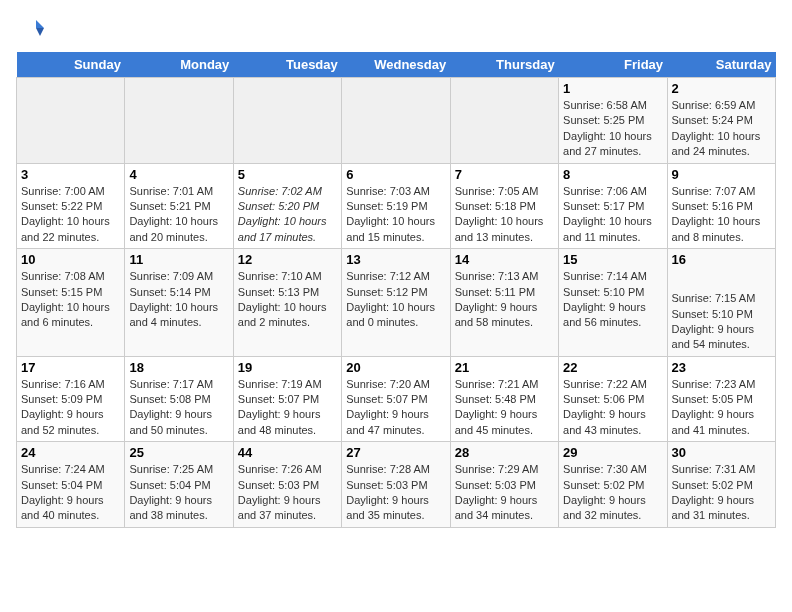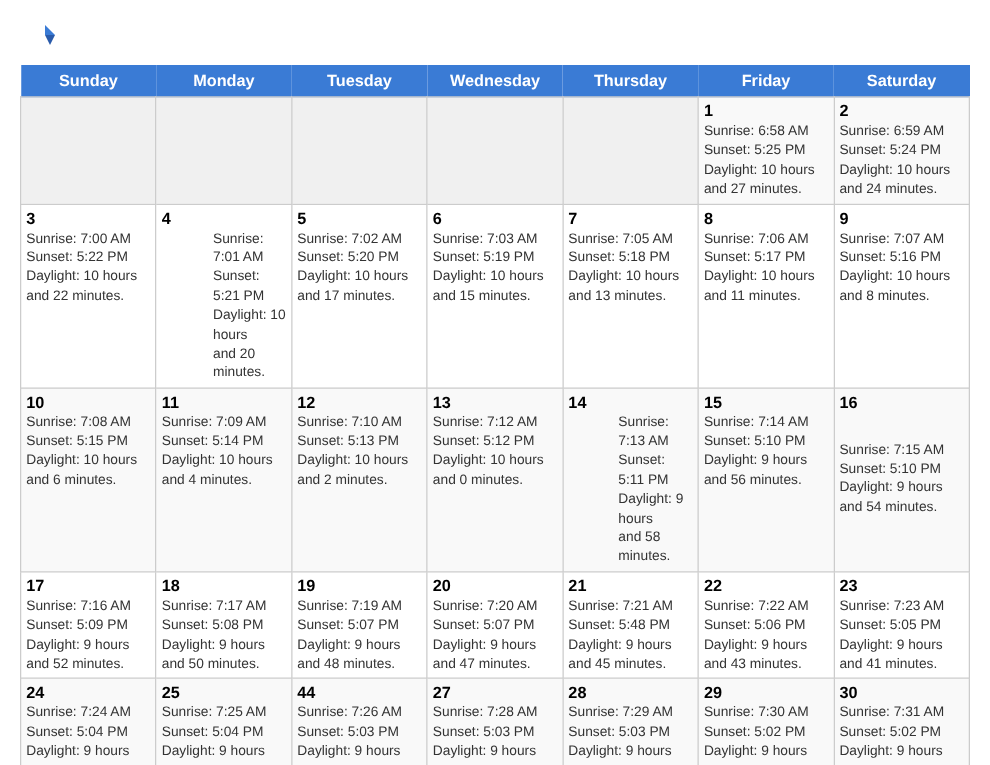--- a/index.html
+++ b/index.html
@@ -54,21 +54,21 @@
     }
     table {
       width: 100%;
       border-collapse: collapse;
       font-size: 11px;
     }
     thead th {
       background: #3a7bd5;
       color: #fff;
       padding: 5px 4px;
-      text-align: center;
+      text-align: right;
       font-size: 13px;
       font-weight: bold;
     }
     tbody td {
       border: 1px solid #ccc;
       vertical-align: top;
       padding: 3px 4px;
       width: calc(100% / 7);
       min-height: 70px;
       height: 80px;
@@ -151,28 +151,28 @@
       <tr>
         <td>
           <span class="day-num">3</span>
           <div class="day-info" style="white-space: pre-line;">Sunrise: 7:00 AM
 Sunset: 5:22 PM
 Daylight: 10 hours
 and 22 minutes.</div>
         </td>
         <td>
           <span class="day-num">4</span>
-          <div class="day-info" style="white-space: pre-line; margin-left: 41px;">Sunrise: 7:01 AM
+          <div class="day-info" style="white-space: pre-line;">Sunrise: 7:01 AM
 Sunset: 5:21 PM
 Daylight: 10 hours
 and 20 minutes.</div>
         </td>
         <td>
           <span class="day-num">5</span>
-          <div class="day-info" style="white-space: pre-line;">Sunrise: 7:02 AM
+          <div class="day-info" style="white-space: pre-line; font-style: italic;">Sunrise: 7:02 AM
 Sunset: 5:20 PM
 Daylight: 10 hours
 and 17 minutes.</div>
         </td>
         <td>
           <span class="day-num">6</span>
           <div class="day-info" style="white-space: pre-line;">Sunrise: 7:03 AM
 Sunset: 5:19 PM
 Daylight: 10 hours
 and 15 minutes.</div>
@@ -223,21 +223,21 @@
         </td>
         <td>
           <span class="day-num">13</span>
           <div class="day-info" style="white-space: pre-line;">Sunrise: 7:12 AM
 Sunset: 5:12 PM
 Daylight: 10 hours
 and 0 minutes.</div>
         </td>
         <td>
           <span class="day-num">14</span>
-          <div class="day-info" style="white-space: pre-line; margin-left: 40px;">Sunrise: 7:13 AM
+          <div class="day-info" style="white-space: pre-line;">Sunrise: 7:13 AM
 Sunset: 5:11 PM
 Daylight: 9 hours
 and 58 minutes.</div>
         </td>
         <td>
           <span class="day-num">15</span>
           <div class="day-info" style="white-space: pre-line;">Sunrise: 7:14 AM
 Sunset: 5:10 PM
 Daylight: 9 hours
 and 56 minutes.</div>

